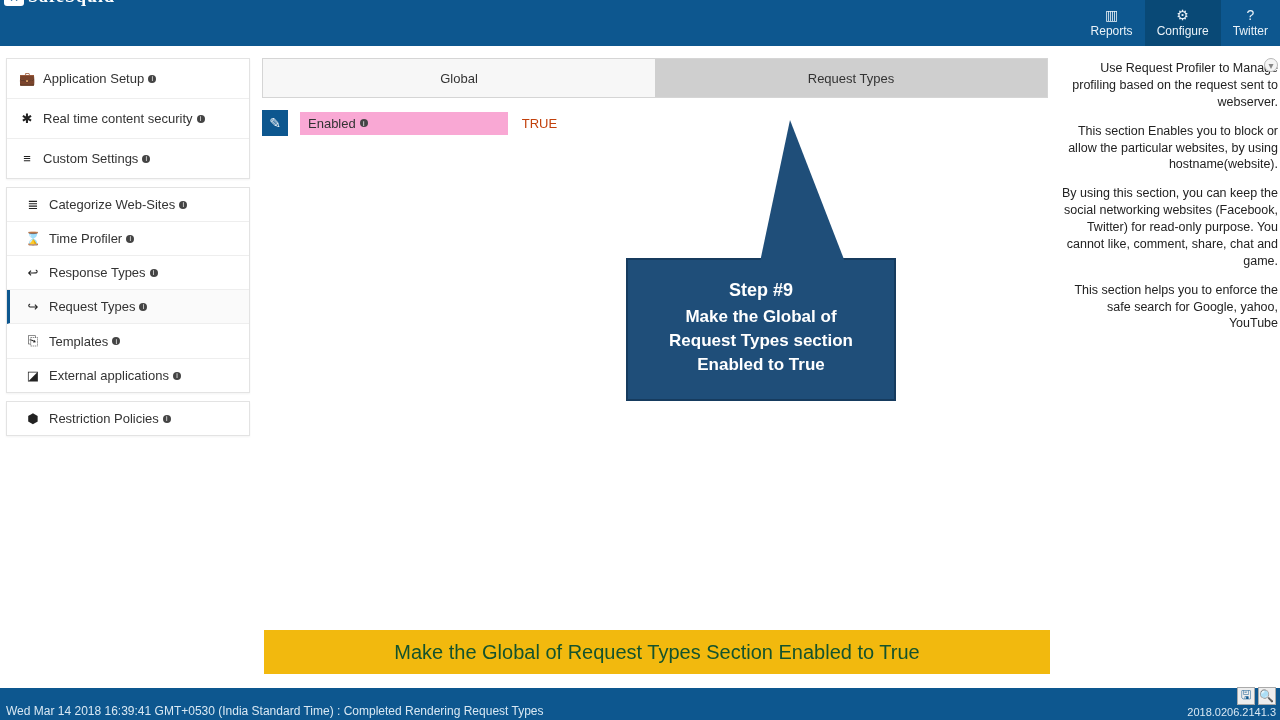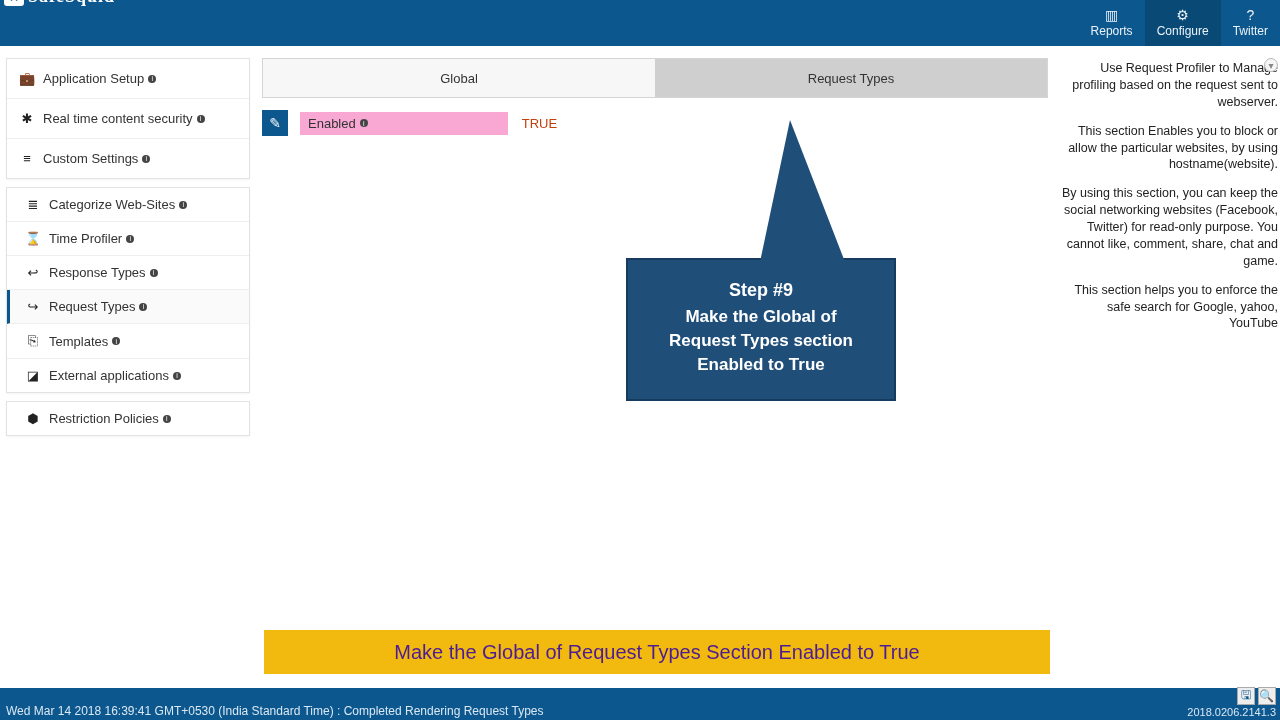--- a/index.html
+++ b/index.html
@@ -180,21 +180,21 @@
     display: flex; align-items: center; justify-content: center;
     background: #f5f5f5;
   }
 
   
   .banner {
     position: absolute;
     left: 264px; right: 230px; top: 630px;
     height: 44px;
     background: #f2b90e;
-    color: #4c1d95;
+    color: #14532d;
     font-size: 20px;
     display: flex; align-items: center; justify-content: center;
   }
 
   
   .status-bar {
     position: absolute;
     left: 0; right: 0; bottom: 0;
     height: 32px;
     background: #0d578f;

